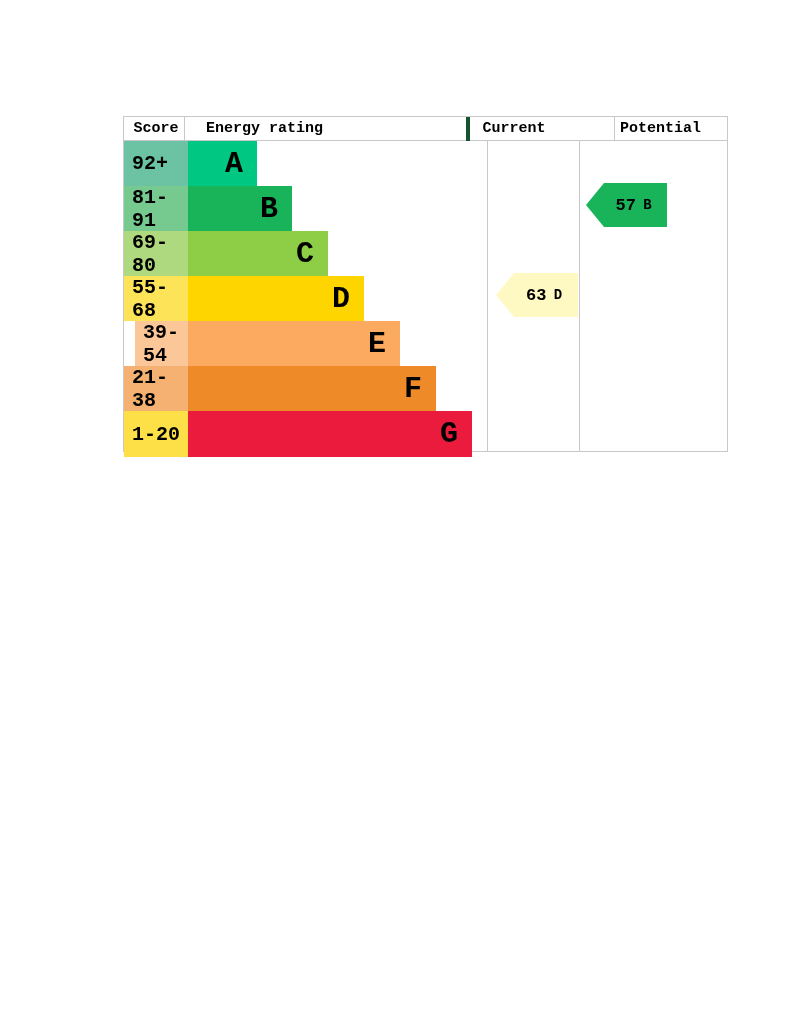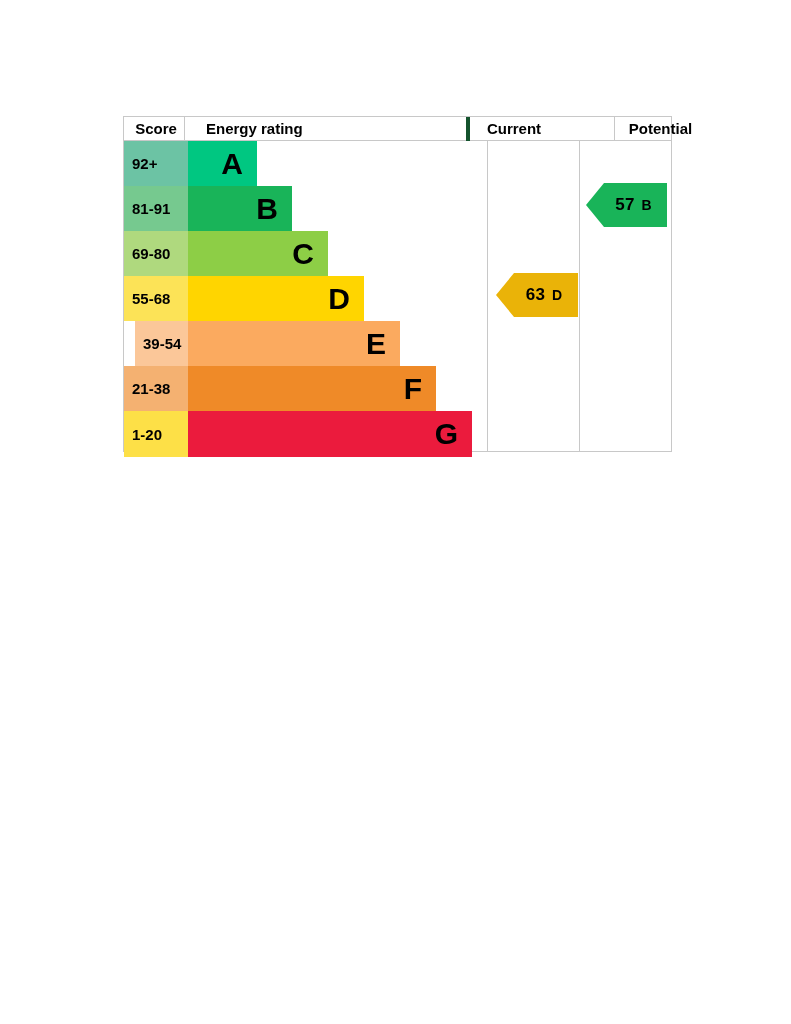--- a/index.html
+++ b/index.html
@@ -12,25 +12,26 @@
     height: 1024px;
     font-family: "Liberation Sans", sans-serif;
     -webkit-font-smoothing: antialiased;
   }
 
   
   #epc-chart {
     position: absolute;
     left: 123px;
     top: 116px;
-    width: 549px;
+    width: 605px;
     height: 336px;
     box-sizing: border-box;
     border: 1px solid #c8c8c8;
     background: #ffffff;
+    font-family: Liberation Mono, monospace;
   }
 
   
   .epc-header {
     position: absolute;
     left: 0;
     top: 0;
     width: 100%;
     height: 24px;
     box-sizing: border-box;
@@ -76,21 +77,21 @@
     width: 100%;
   }
   .band-row:last-child { height: 46px; }
 
   .band-score {
     position: absolute;
     left: 0;
     top: 0;
     width: 64px;
     height: 100%;
-    font-size: 15px;
+    font-size: 20px;
     font-weight: bold;
     color: #000000;
     display: flex;
     align-items: center;
     padding-left: 8px;
     box-sizing: border-box;
   }
 
   .band-bar {
     position: absolute;
@@ -189,21 +190,21 @@
         </div>
       </div>
       <div class="band-row">
         <div class="band-score" style="background: #fde047;">1-20</div>
         <div class="band-bar" style="background: rgb(235, 27, 61); width: 284px;">
           <span class="band-letter">G</span>
         </div>
       </div>
     </div>
 
-  <div class="rating-arrow" id="current-arrow" style="background: #eab308;">
+  <div class="rating-arrow" id="current-arrow" style="background: #fef9c3;">
     <span class="rv">63</span>
     <span class="rb">D</span>
   </div>
 
   <div class="rating-arrow" id="potential-arrow" style="background: rgb(25, 180, 89);">
     <span class="rv">57</span>
     <span class="rb">B</span>
   </div>
 
 </div>

